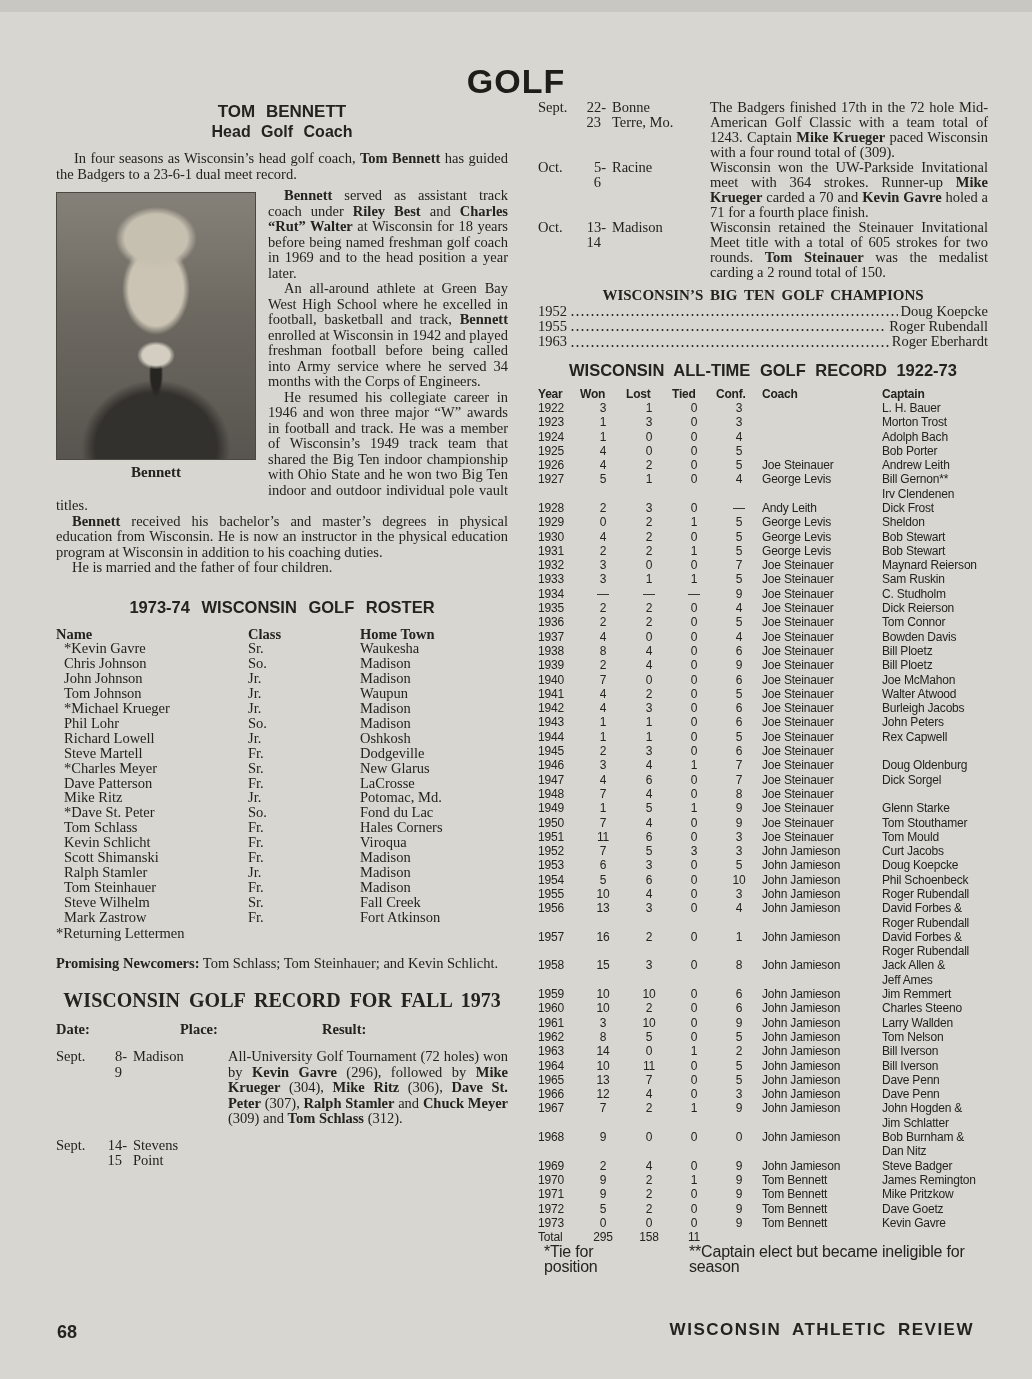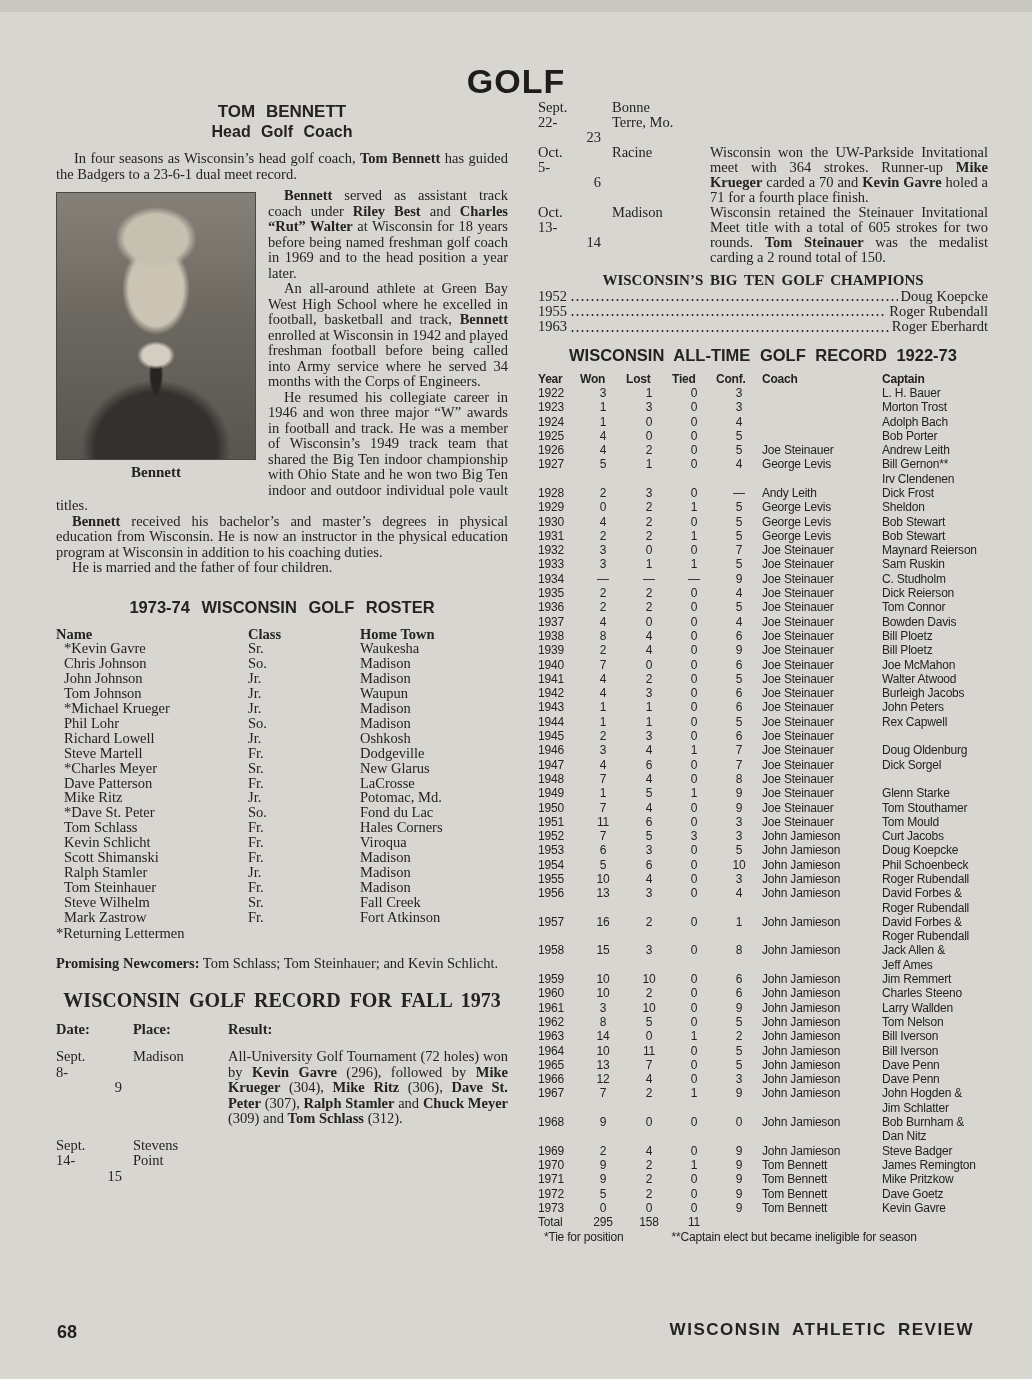--- a/index.html
+++ b/index.html
@@ -49,26 +49,26 @@
   }
   .roster-table { margin-top:10px; font-size:14.5px; line-height:14.9px; }
   .roster-row { display:grid; grid-template-columns:192px 112px 1fr; }
   .roster-row .c-name { padding-left:8px; }
   .roster-row.hdr { font-weight:700; }
   .lettermen { font-size:14.5px; line-height:15px; margin-top:1px; }
   .newcomers { margin:15px 0 0 0; font-size:14.5px; line-height:15.5px; }
 
   
   .fall-title { margin-top:18px; text-align:center; font-weight:700; font-size:20px; word-spacing:4px; }
-  .fall-header { display:grid; grid-template-columns:77px 95px 1fr; font-weight:700; font-size:14.5px; margin-top:9px; }
+  .fall-header { display:grid; grid-template-columns:77px 95px 1fr; font-weight:700; font-size:14.5px; margin-top:9px;gap:47px; }
   .entry { display:grid; font-size:14.5px; line-height:15.5px; }
   .fall-entry { grid-template-columns:77px 95px 1fr; margin-top:11px; }
   .sched-entry { grid-template-columns:74px 98px 1fr; line-height:15px; }
   .date-cell, .place-cell, .result-cell { display:block; }
-  .d1 { display:flex; justify-content:space-between; padding-right:6px;flex-direction:column; }
+  .d1 { display:flex; justify-content:space-between; padding-right:6px; }
   .d2 { display:block; text-align:right; padding-right:11px; }
   .pl2 { display:block; }
   .result-cell { text-align:justify; }
 
   
   .bigten-title { margin-top:7px; text-align:center; font-weight:700; font-size:15px; word-spacing:3px; }
   .champ-line { display:flex; align-items:baseline; font-size:14.5px; line-height:15.2px; }
   .champ-leader {
     flex:1; align-self:flex-end; height:4px; margin:0 3px 2px 3px;
     background-image:radial-gradient(circle, #2c2b27 0.9px, rgba(44,43,39,0) 1.2px);
@@ -80,21 +80,21 @@
     margin-top:11px; text-align:center; font-family:"Liberation Sans", sans-serif;
     font-weight:700; font-size:16.5px; word-spacing:5px;
   }
   .alltime { margin-top:7px; font-family:"Liberation Sans", sans-serif; font-size:12px; letter-spacing:-0.2px; line-height:14.3px; }
   .at-row { display:grid; grid-template-columns:42px 46px 46px 44px 46px 120px 1fr; }
   .at-row .num { text-align:center; }
   .at-row.hdr { font-weight:700; }
   .at-row.hdr .num { text-align:left; }
   .cap2 { display:block; }
   .at-foot { display:flex; gap:48px; padding-left:6px; margin-top:1px;
-    font-family:"Liberation Sans", sans-serif; font-size:12px; letter-spacing:-0.2px; }
+    font-family:"Liberation Sans", sans-serif; font-size:16px; letter-spacing:-0.2px; }
 
   
   .page-num {
     position:absolute; left:57px; top:1310px;
     font-family:"Liberation Sans", sans-serif; font-weight:700; font-size:18px;
   }
   .footer-brand {
     position:absolute; right:58px; top:1308px;
     font-family:"Liberation Sans", sans-serif; font-weight:700; font-size:17px;
     letter-spacing:1.5px; word-spacing:5px;
@@ -313,20 +313,21 @@
             <span class="d1">
               <span>Sept.</span>
               <span>22-</span>
             </span>
             <span class="d2">23</span>
           </span>
           <span class="place-cell">
             <span>Bonne</span>
             <span class="pl2">Terre, Mo.</span>
           </span>
+          <span class="result-cell">The Badgers finished 17th in the 72 hole Mid-American Golf Classic with a team total of 1243. Captain <b>Mike Krueger</b> paced Wisconsin with a four round total of (309).</span>
         </div>
 
         <div class="entry sched-entry">
           <span class="date-cell">
             <span class="d1">
               <span>Oct.</span>
               <span>5-</span>
             </span>
             <span class="d2">6</span>
           </span>

